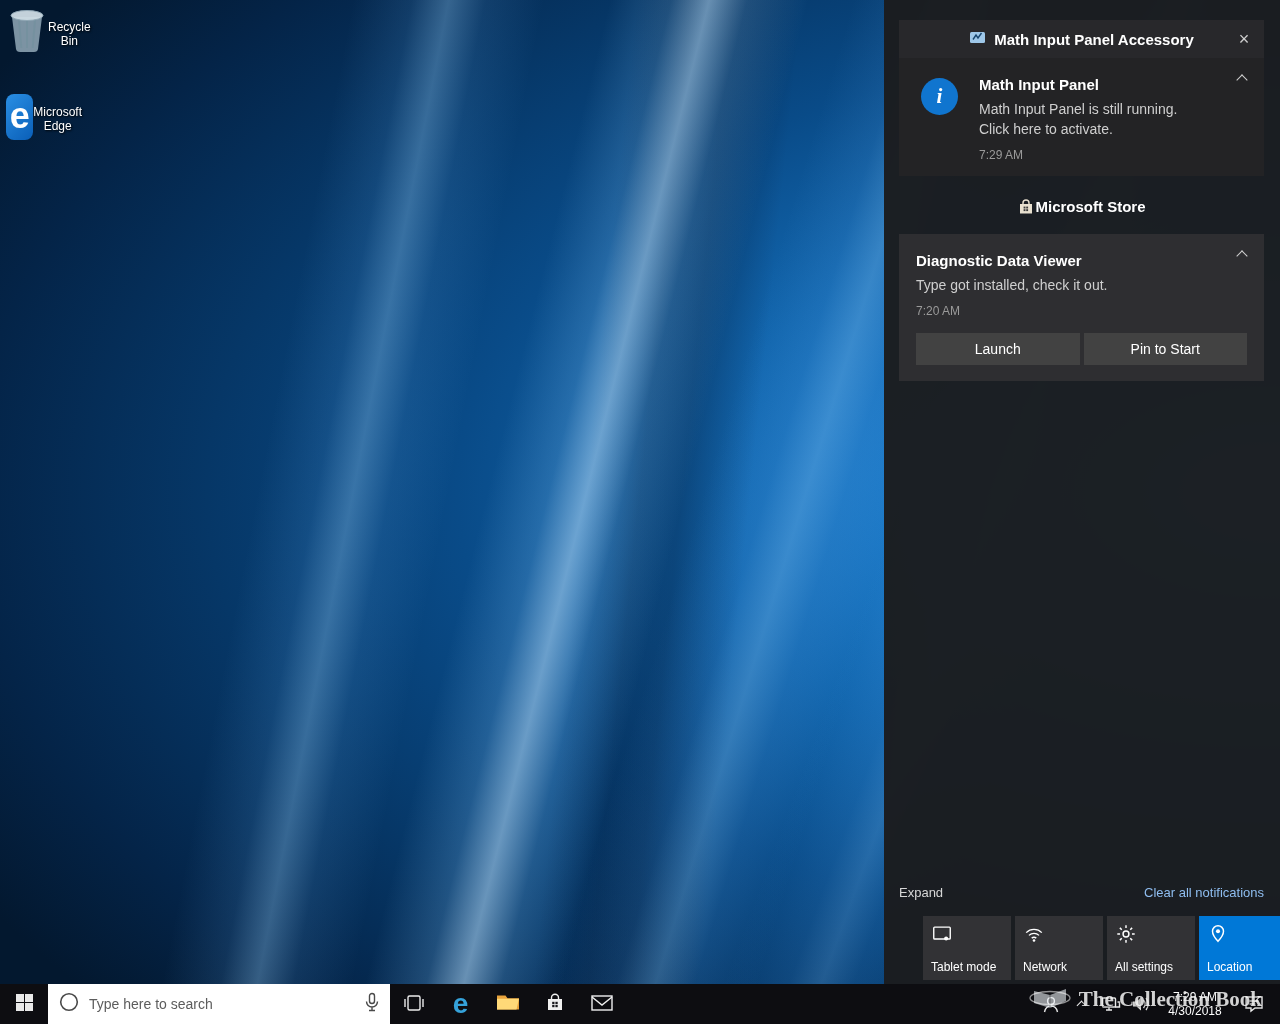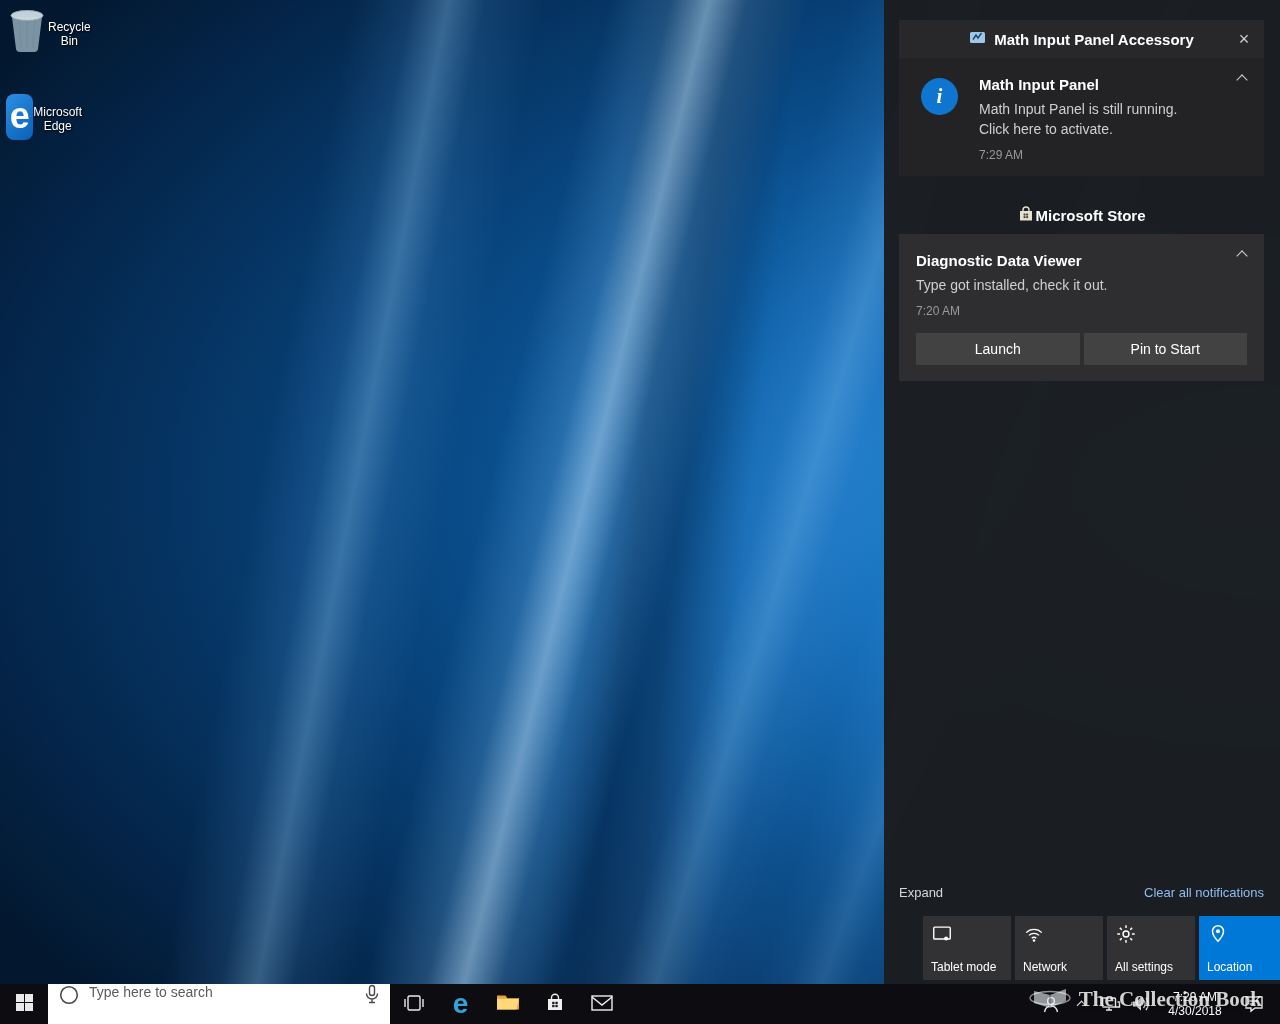--- a/index.html
+++ b/index.html
@@ -36,21 +36,21 @@
   .ac-card h3 { color:#fff; font-size:15px; font-weight:700; margin-bottom:6px; }
   .ac-card p { font-size:14px; line-height:20px; color:#cfcfcf; }
   .ac-card time { display:block; margin-top:9px; font-size:12px; color:#9a9a9a; }
   .info-badge { position:absolute; left:22px; top:20px; width:37px; height:37px; border-radius:50%;
     background:#1075cf; color:#fff; display:flex; align-items:center; justify-content:center;
     font-size:21px; font-weight:700; font-style:italic; font-family:"Liberation Serif",serif; }
   .card-chevron { position:absolute; right:8px; top:8px; width:28px; height:24px; background:none; border:none;
     cursor:pointer; display:flex; align-items:center; justify-content:center; }
   .chev { display:inline-block; width:8px; height:8px; border-left:1.6px solid #d0d0d0;
     border-top:1.6px solid #d0d0d0; transform:rotate(45deg); margin-top:4px; }
-  .ac-plain-header { margin-top:22px; height:34px; display:flex; align-items:center; justify-content:center;
+  .ac-plain-header { margin-top:22px; height:34px; display:flex; align-items:flex-start; justify-content:center;
     color:#fff; font-size:15px; font-weight:700; }
   .ac-card.light { background:#2e2e31; margin-top:2px; padding:18px 17px 16px 17px; }
   .ac-card.light h3, .ac-card.light p { margin-right:28px; }
   .btn-row { display:flex; gap:4px; margin-top:15px;align-items:center; }
   .btn-row button { flex:1; height:32px; background:#424242; border:none; color:#fff; font-size:14px;
     font-family:inherit; cursor:pointer; }
   .ac-footer { position:absolute; left:15px; right:16px; bottom:84px; display:flex;
     justify-content:space-between; font-size:13px; }
   .ac-footer a { cursor:pointer; }
   .link-expand { color:#d7d7d7; }
@@ -59,21 +59,21 @@
   .qa-tile { width:88px; height:64px; background:#323235; position:relative; cursor:pointer; }
   .qa-tile.active { background:#0078d7; }
   .qa-icon { position:absolute; top:7px; left:8px; width:22px; height:22px; }
   .qa-label { position:absolute; left:8px; bottom:6px; font-size:12px; color:#fff; white-space:nowrap; }
 
   
   .taskbar { position:absolute; left:0; bottom:0; width:1280px; height:40px; background:#0d0d11;
     display:flex; align-items:stretch; z-index:20; }
   .start-btn { width:48px; display:flex; align-items:center; justify-content:center; background:none;
     border:none; cursor:pointer; }
-  .search-box { width:342px; background:#fff; display:flex; padding:0 10px; gap:9px;
+  .search-box { width:342px; background:#fff; display:flex; align-items:center; padding:0 10px; gap:9px;
     cursor:text; }
   .search-ph { flex:1; font-size:14px; color:#5c5c5c; white-space:nowrap; overflow:hidden; }
   .tb-btn { width:47px; display:flex; align-items:center; justify-content:center; background:none;
     border:none; cursor:pointer; }
   .edge-e { font-size:28px; font-weight:700; color:#35a2da; line-height:40px; }
   .tray { margin-left:auto; display:flex; align-items:center; height:40px; padding-right:6px; }
   .tray-btn { width:30px; height:40px; display:flex; align-items:center; justify-content:center;
     background:none; border:none; cursor:pointer; }
   .chev-sm { display:inline-block; width:7px; height:7px; border-left:1.5px solid #ececec;
     border-top:1.5px solid #ececec; transform:rotate(45deg); margin-top:3px; }

